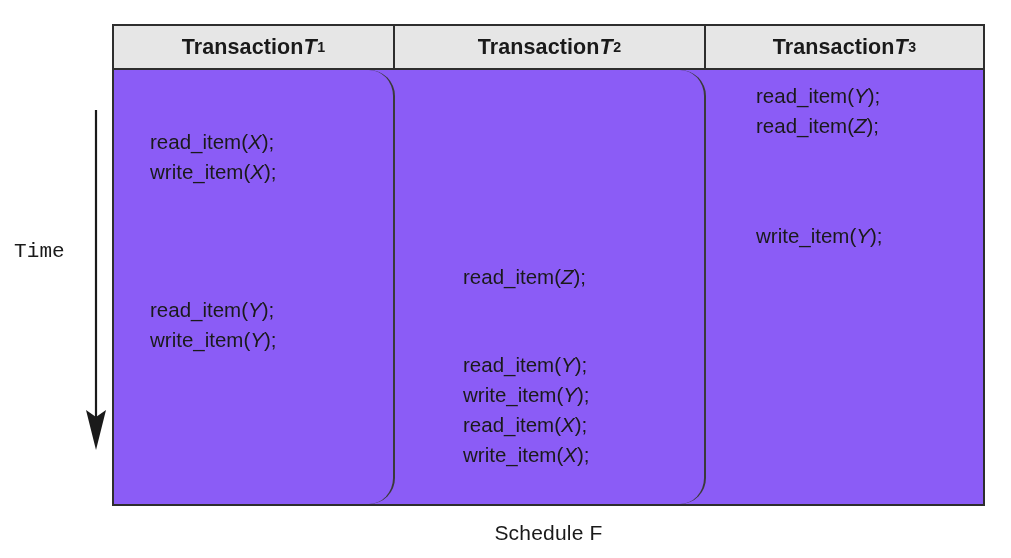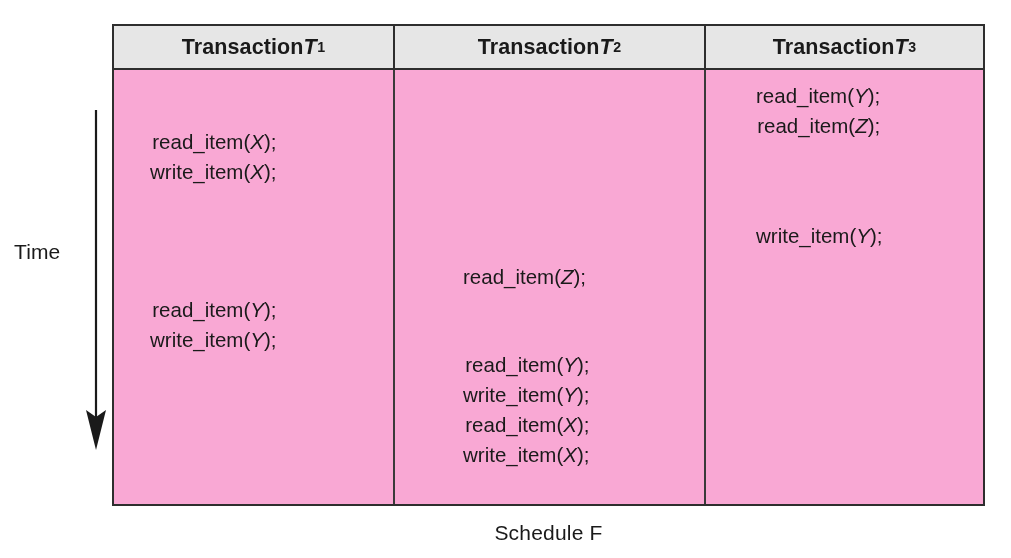--- a/index.html
+++ b/index.html
@@ -24,40 +24,40 @@
     width: 112px;
     height: 558px;
   }
   #time-label {
     position: absolute;
     left: 14px;
     top: 240px;
     font-size: 21px;
     letter-spacing: 0.1px;
     white-space: nowrap;
+    font-family: Liberation Mono, monospace;
   }
   #time-arrow {
     position: absolute;
     left: 78px;
     top: 110px;
   }
 
   
   #schedule-table {
     position: absolute;
     left: 112px;
     top: 24px;
     width: 873px;
     height: 482px;
     box-sizing: border-box;
     border: 2px solid #2e2e2e;
-    background: #f9a8d4;
+    background: #8b5cf6;
     display: flex;
     flex-direction: column;
-    text-align: right;
   }
   #table-header {
     display: flex;
     height: 42px;
     background: #e6e6e6;
     border-bottom: 2px solid #2e2e2e;
     flex: 0 0 auto;
   }
   #table-body {
     display: flex;
@@ -83,20 +83,21 @@
     border-right: 2px solid #2e2e2e;
   }
 
   .bcell {
     box-sizing: border-box;
     position: relative;
     padding-left: 34px;
   }
   .bcell.col-1, .bcell.col-2 {
     border-right: 2px solid #3a3a3a;
+    border-radius: 26px;
   }
 
   .var { font-style: italic; }
   .sub {
     font-size: 0.66em;
     vertical-align: -0.22em;
     font-style: normal;
     font-weight: bold;
     padding-left: 0.5px;
   }

